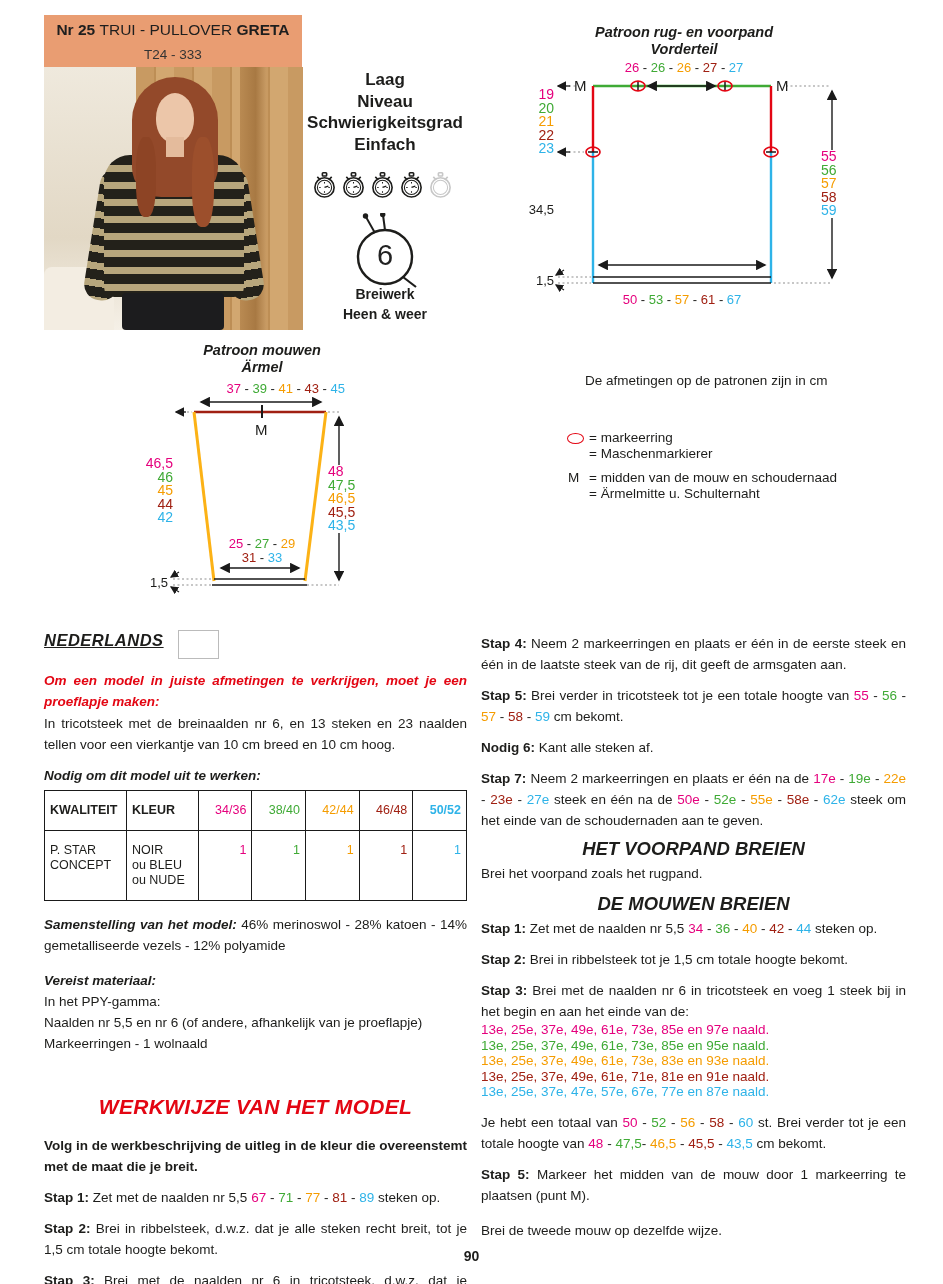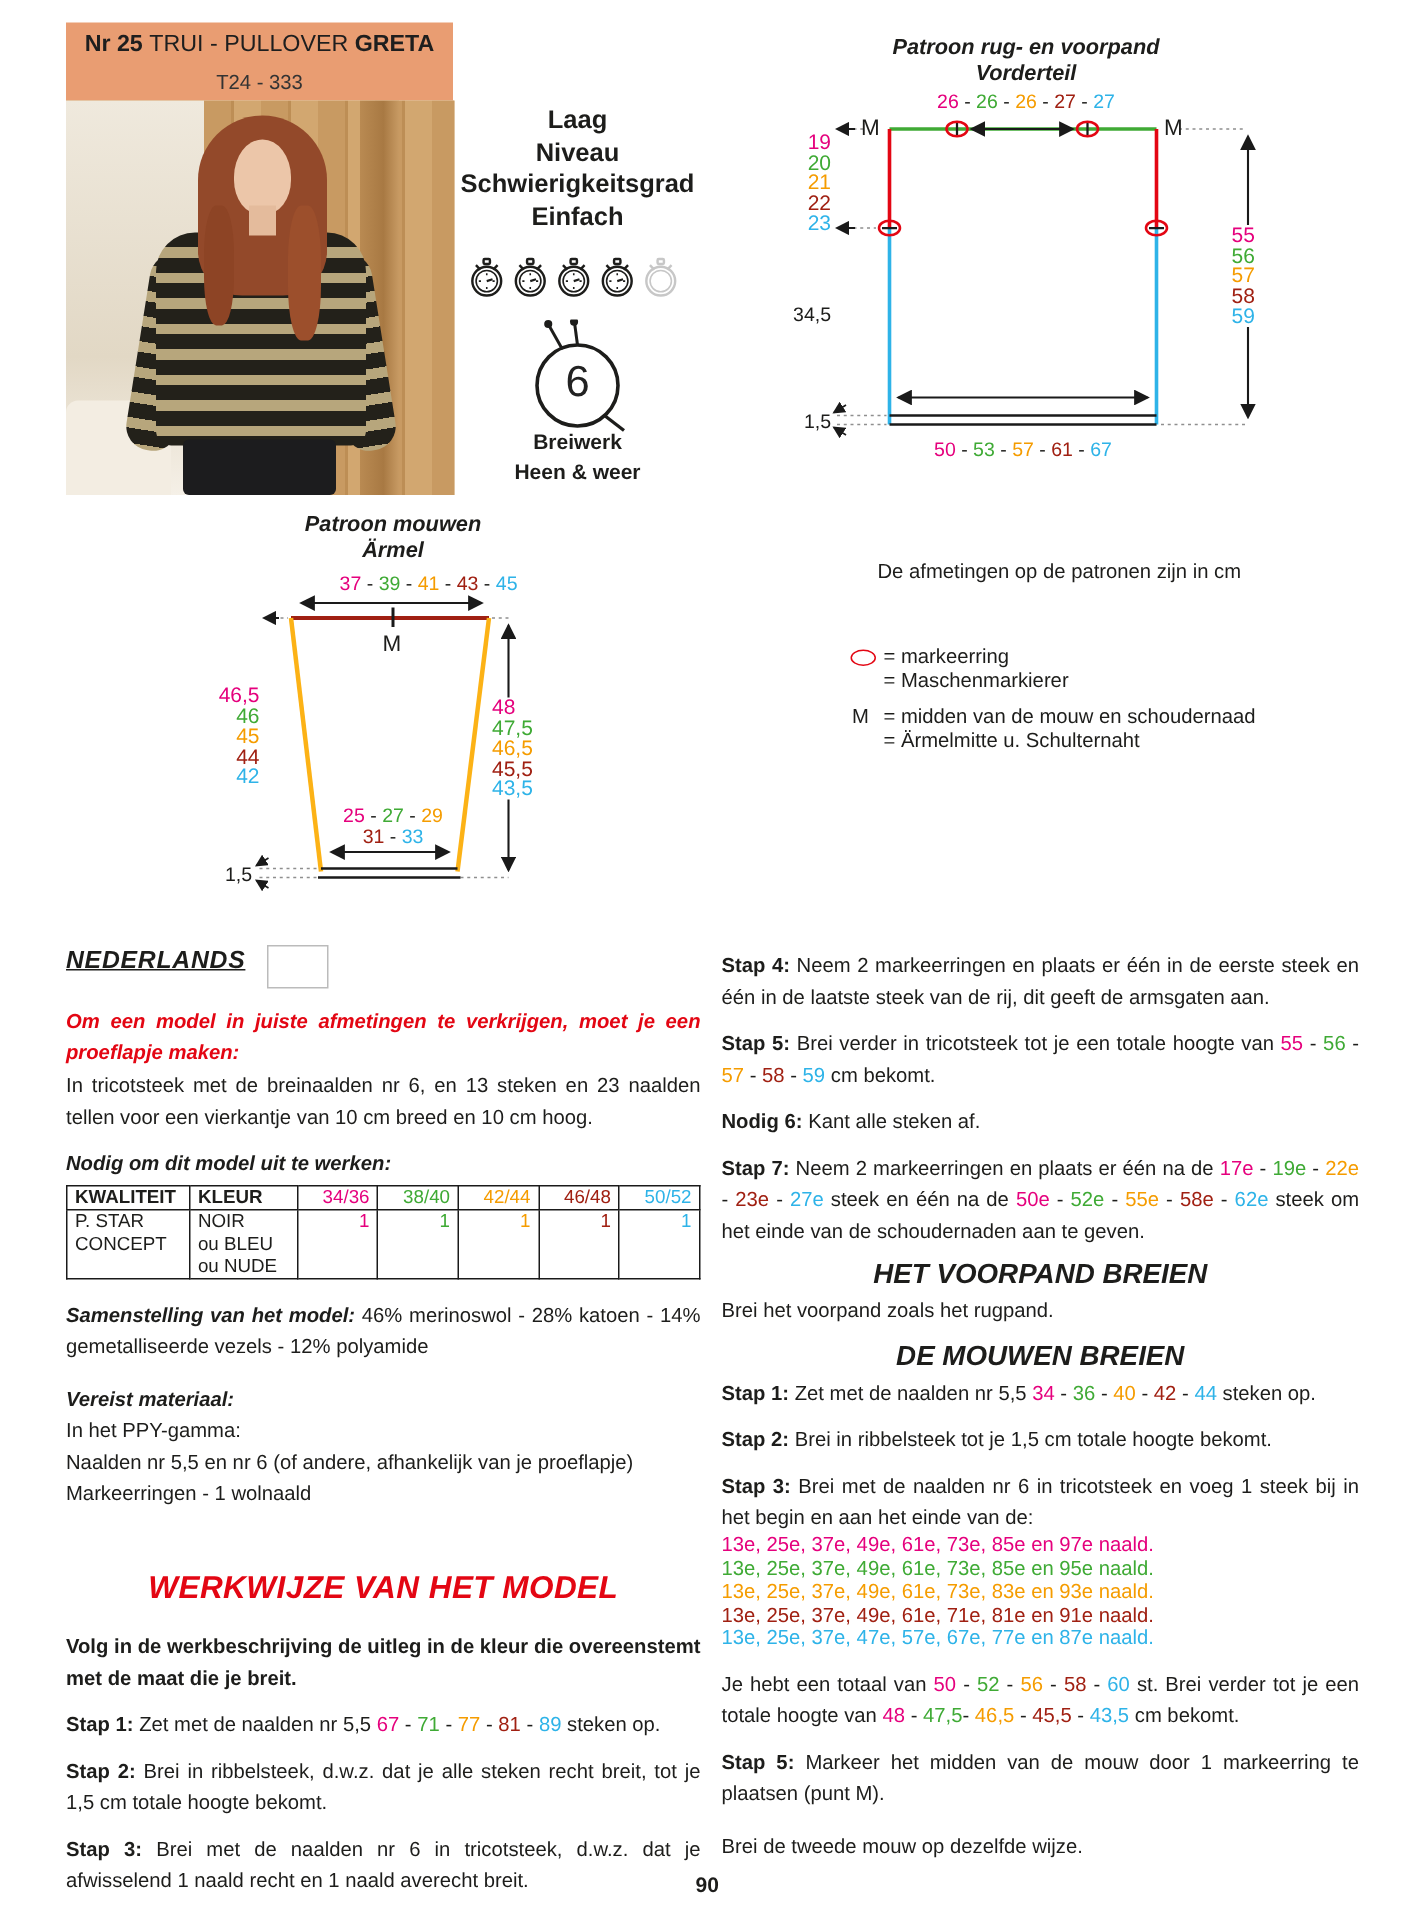--- a/index.html
+++ b/index.html
@@ -64,21 +64,21 @@
   .leftcol{left:44px;top:630px;width:423px;}
   .rightcol{left:481px;top:633px;width:425px;}
   .para{margin:0 0 10px 0;}
   .lang-row{display:flex;align-items:flex-start;gap:14px;margin-bottom:11px;}
   .lang-name{font-weight:bold;font-style:italic;font-size:16.5px;text-decoration:underline;letter-spacing:0.5px;}
   .flag{width:39px;height:27px;border:0.5px solid #bbb;display:flex;flex-direction:column;}
   .flag .f-red{background:var(--flagRed);} .flag .f-white{background:#fff;} .flag .f-blue{background:var(--flagBlue);}
   .red-intro{color:var(--accent);font-weight:bold;font-style:italic;margin:0 0 1px 0;}
   .sub-head{font-weight:bold;font-style:italic;margin:10px 0 4px 0;}
   .qty-table{border-collapse:collapse;margin:2px 0 13px 0;font-size:12.5px;line-height:15px;}
-  .qty-table td,.qty-table th{border:1.6px solid #1a1a1a;padding:0 5px;vertical-align:top;text-align:left;}
+  .qty-table td,.qty-table th{border:1.6px solid #1a1a1a;padding:12px 5px;vertical-align:top;text-align:left;}
   .qty-table .size-h,.qty-table .qty{text-align:right;}
   .work-heading{color:var(--accent);font-weight:bold;font-style:italic;font-size:21px;text-align:center;
                 margin:42px 0 18px 0;letter-spacing:0.3px;}
   .bold-note{font-weight:bold;margin:0 0 10px 0;}
   .section-heading{font-weight:bold;font-style:italic;font-size:18.5px;text-align:center;margin:6px 0 2px 0;line-height:24px;}
   .inc-rows{margin:0 0 10px 0;}
   .page-num{left:0;top:1248px;width:943px;text-align:center;font-weight:bold;font-size:14px;}
 </style>
 </head>
 <body>
@@ -344,21 +344,21 @@
 
     <table class="qty-table">
       <tbody>
           <tr>
         <th style="width:72px;">KWALITEIT</th>
         <th style="width:66px;">KLEUR</th>
         <th class="size-h c1" style="width:46px;font-weight:normal;">34/36</th>
         <th class="size-h c2" style="width:46px;font-weight:normal;">38/40</th>
         <th class="size-h c3" style="width:46px;font-weight:normal;">42/44</th>
         <th class="size-h c4" style="width:46px;font-weight:normal;">46/48</th>
-        <th class="size-h c5" style="width:46px;font-weight:normal;">50/52</th>
+        <th class="size-h c5" style="width:46px;font-weight:bold;">50/52</th>
       </tr>
       <tr>
         <td>
           <div>P. STAR</div>
           <div>CONCEPT</div>
         </td>
         <td>
           <div>NOIR</div>
           <div>ou BLEU</div>
           <div>ou NUDE</div>

